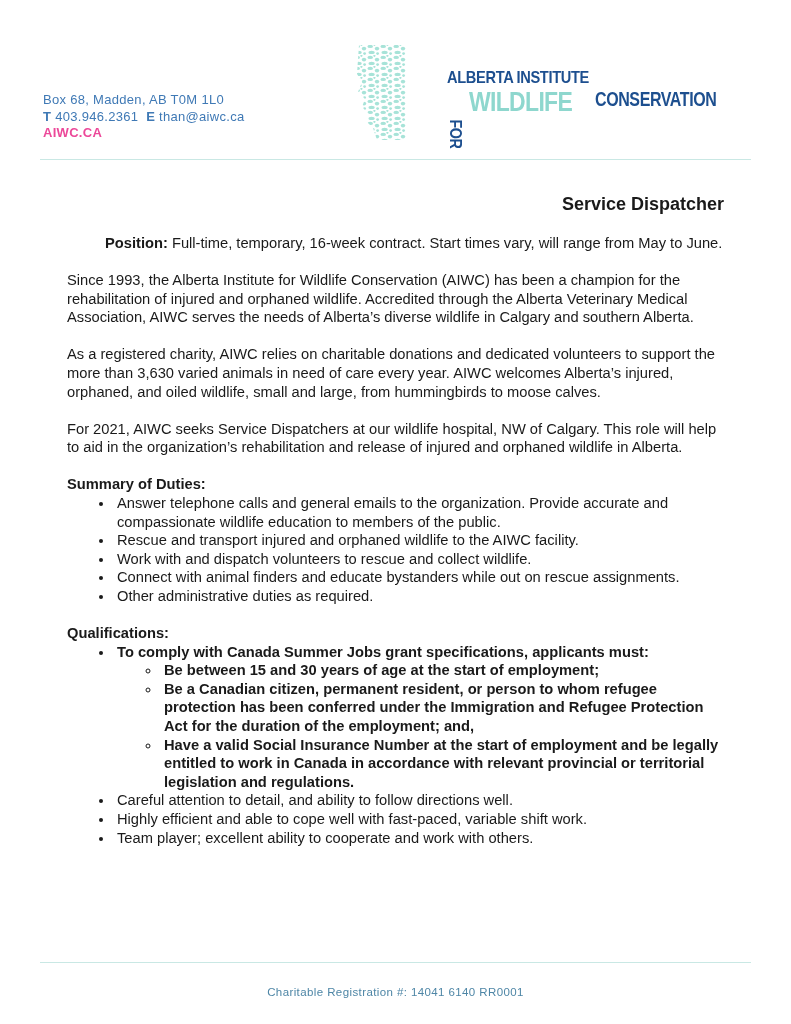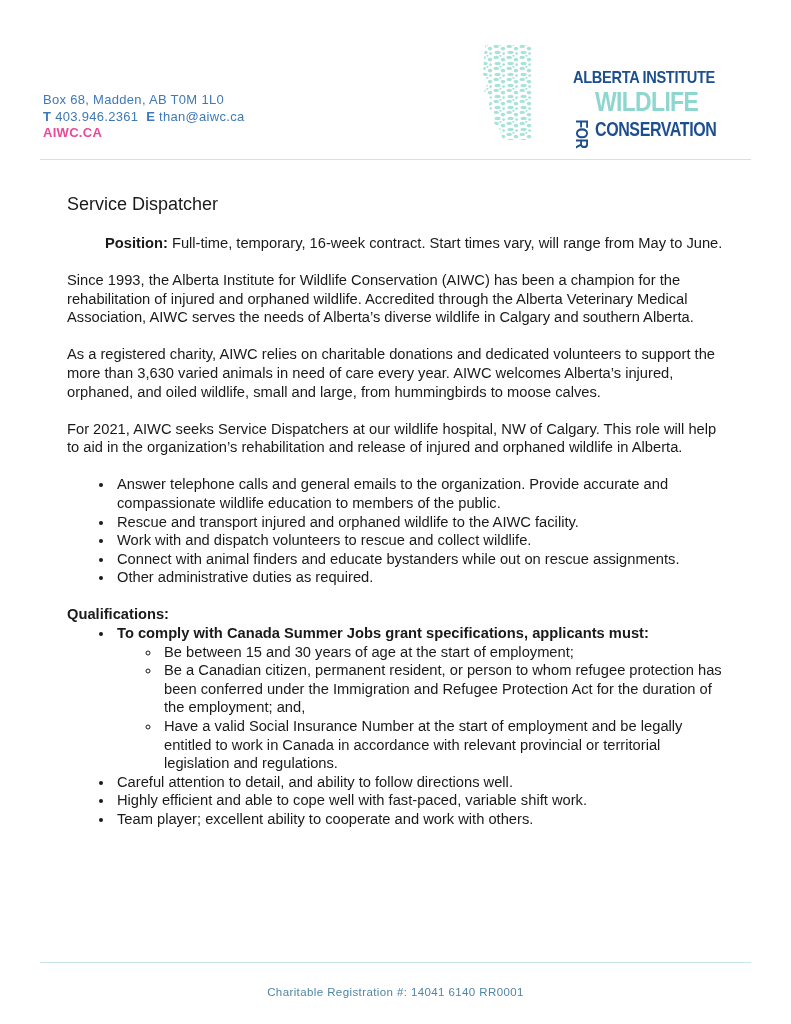--- a/index.html
+++ b/index.html
@@ -25,67 +25,67 @@
     color: #3f79b5; letter-spacing: 0.3px;
   }
   .contact b { font-weight: bold; }
   .contact .site { font-weight: bold; color: #ec4899; }
 
   .logo {
     position: absolute; right: 44px; top: 44px;
     display: flex; align-items: stretch; height: 97px;
   }
   .logo-map { margin-right: 7px; }
-  .logo-text { display: flex; flex-direction: column; justify-content: flex-end; margin-left: 32px; }
+  .logo-text { display: flex; flex-direction: column; justify-content: center; margin-left: 32px; }
   .lt-line1 {
     font-weight: bold; color: #1d4f8f; font-size: 17px;
     white-space: nowrap; letter-spacing: -0.4px;
     transform: scaleX(0.86); transform-origin: left;
     line-height: 19px;
   }
   .lt-row2 { display: flex; align-items: stretch; }
   .lt-for-wrap {
     width: 19px; position: relative;
   }
   .lt-for {
     position: absolute; top: 38px; left: -29px;
     transform: rotate(90deg) scaleX(0.9); transform-origin: center;
     font-weight: bold; color: #1d4f8f; font-size: 16px;
     letter-spacing: -0.5px; white-space: nowrap; width: 74px; text-align: center;
   }
-  .lt-wc { display: flex; flex-direction: column; margin-left: 3px; }
+  .lt-wc { display: flex; flex-direction: row; margin-left: 3px; }
   .lt-wildlife {
     font-weight: bold; color: #8ed7ce; font-size: 28px; line-height: 30px;
     white-space: nowrap; letter-spacing: -0.8px;
     transform: scaleX(0.82); transform-origin: left;
   }
   .lt-conservation {
     font-weight: bold; color: #1d4f8f; font-size: 20px; line-height: 24px;
     white-space: nowrap; letter-spacing: -0.5px;
     transform: scaleX(0.80); transform-origin: left;
   }
 
   
   .doc {
     padding: 0 67px;
     font-size: 14.7px; line-height: 18.6px;
   }
   .doc h1 {
-    margin: 33px 0 0 0; text-align: left;
-    font-size: 18px; line-height: 22px; font-weight: normal;
+    margin: 33px 0 0 0; text-align: right;
+    font-size: 18px; line-height: 22px; font-weight: bold;
   }
   .doc p { margin: 18.5px 0; }
   .doc p.first { margin-top: 19px; margin-left: 38px; }
   .doc h2 { margin: 18.5px 0 0 0; font-size: 14.7px; line-height: 18.6px; font-weight: bold; }
   .doc b { font-weight: bold; }
   .doc ul { margin: 0; padding-left: 47px; list-style-type: disc; }
   .doc ul li { padding-left: 3px; }
   .doc ul.qual > li { font-weight: bold; }
   .doc ul.sub { padding-left: 44px; list-style-type: circle; }
-  .doc ul.sub > li { font-weight: normal; }
+  .doc ul.sub > li { font-weight: bold; }
 
   
   .page-footer { position: absolute; left: 0; right: 0; bottom: 0; height: 62px; }
   .page-footer .rule {
     position: absolute; left: 40px; right: 40px; top: 0;
     height: 1px; background: #c9e8e4;
   }
   .page-footer .reg {
     position: absolute; left: 0; right: 0; top: 24px;
     text-align: center; font-size: 11.5px; letter-spacing: 0.4px;
@@ -135,20 +135,21 @@
 
   <main class="doc">
     <h1>Service Dispatcher</h1>
 
     <p class="first"><b>Position:</b><span> Full-time, temporary, 16-week contract. Start times vary, will range from May to June.</span></p>
 
     <p>Since 1993, the Alberta Institute for Wildlife Conservation (AIWC) has been a champion for the rehabilitation of injured and orphaned wildlife. Accredited through the Alberta Veterinary Medical Association, AIWC serves the needs of Alberta’s diverse wildlife in Calgary and southern Alberta.</p>
     <p>As a registered charity, AIWC relies on charitable donations and dedicated volunteers to support the more than 3,630 varied animals in need of care every year. AIWC welcomes Alberta’s injured, orphaned, and oiled wildlife, small and large, from hummingbirds to moose calves.</p>
     <p>For 2021, AIWC seeks Service Dispatchers at our wildlife hospital, NW of Calgary. This role will help to aid in the organization’s rehabilitation and release of injured and orphaned wildlife in Alberta.</p>
 
+    <h2>Summary of Duties:</h2>
     <ul>
         <li>Answer telephone calls and general emails to the organization. Provide accurate and compassionate wildlife education to members of the public.</li>
         <li>Rescue and transport injured and orphaned wildlife to the AIWC facility.</li>
         <li>Work with and dispatch volunteers to rescue and collect wildlife.</li>
         <li>Connect with animal finders and educate bystanders while out on rescue assignments.</li>
         <li>Other administrative duties as required.</li>
       </ul>
 
     <h2>Qualifications:</h2>
     <ul class="qual">

